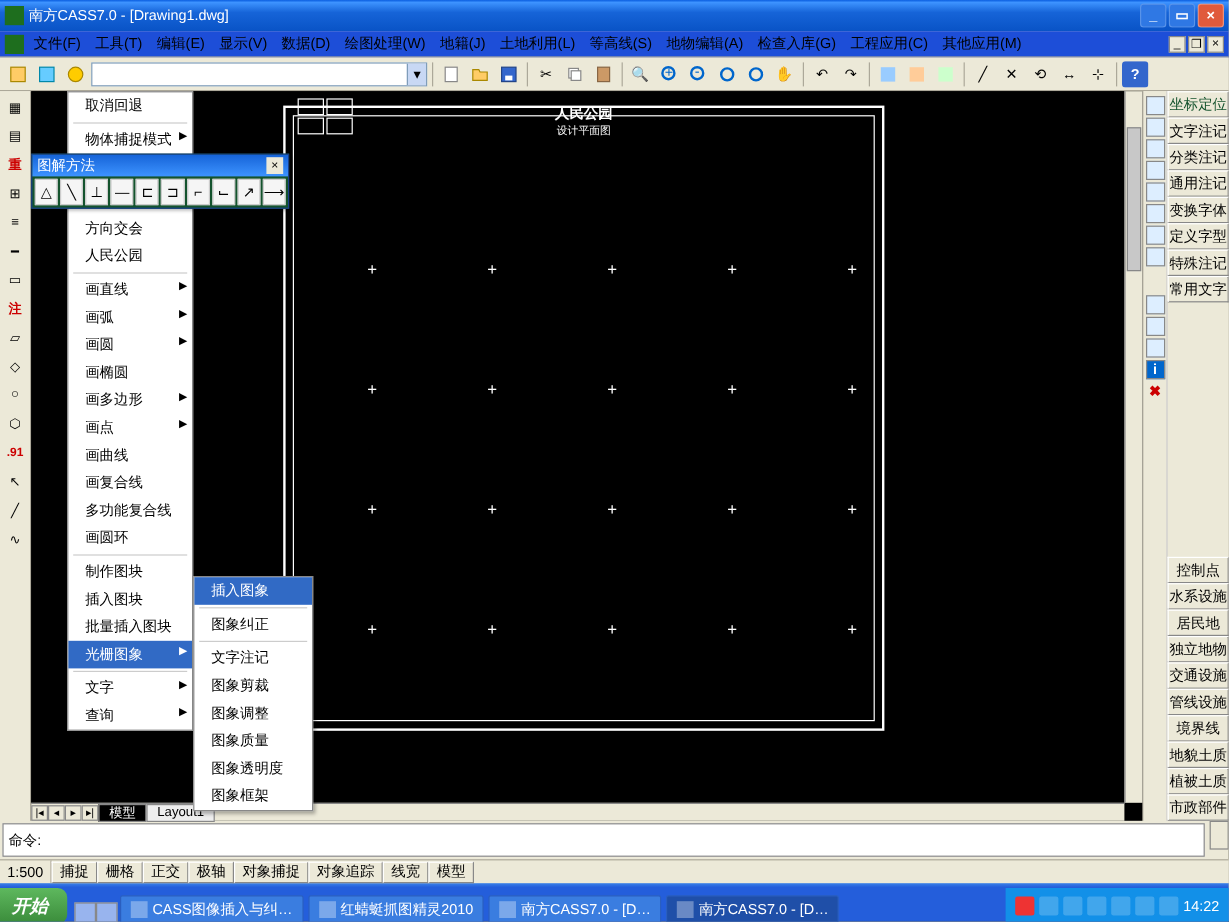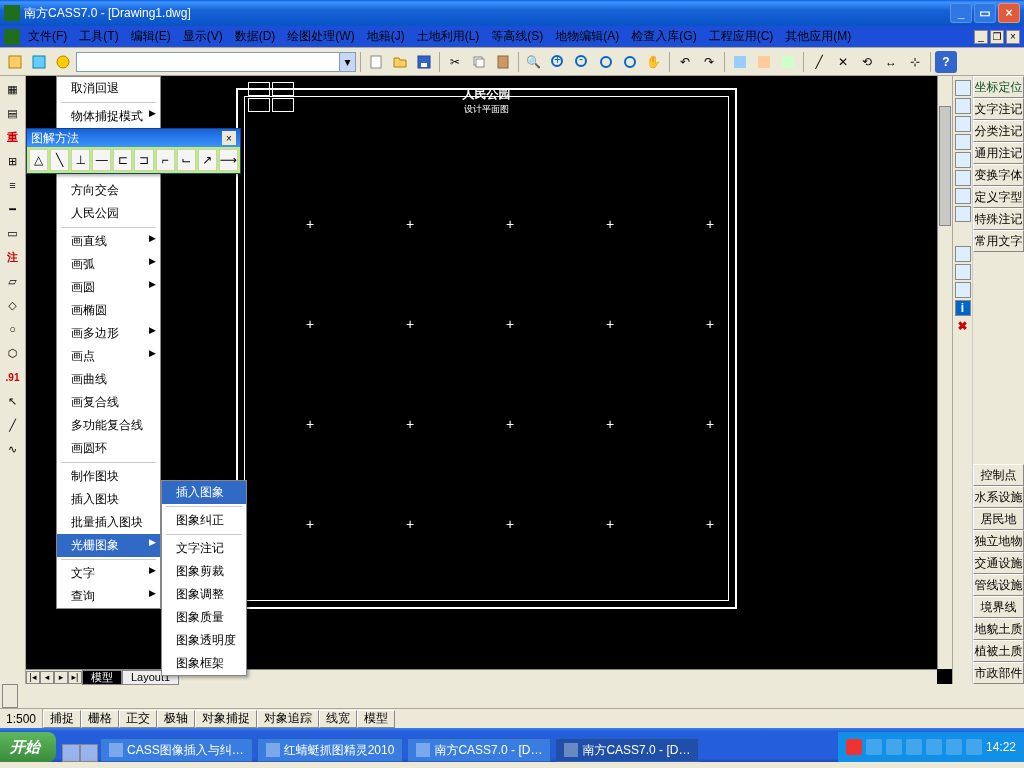--- a/index.html
+++ b/index.html
@@ -43,21 +43,21 @@
 .ricn { width:16px; height:16px; border:1px solid #888; background:#def; }
 .right-btns { flex:1; display:flex; flex-direction:column; }
 .rbtn { height:22px; border:1px solid #fff; border-right-color:#888; border-bottom-color:#888; background:#ece9d8; font-size:12px; display:flex; align-items:center; justify-content:center; cursor:default; }
 .rbtn.top { color:#14532d; }
 .rbtn-spacer { flex:1; }
 .context-menu { position:absolute; background:#fff; border:1px solid #888; box-shadow:2px 2px 3px rgba(0,0,0,.3); z-index:100; }
 .cm-item { padding:3px 18px 3px 14px; white-space:nowrap; position:relative; cursor:default; }
 .cm-item.hl { background:#316ac5; color:#fff; }
 .cm-item.sub::after { content:"▶"; position:absolute; right:4px; font-size:9px; }
 .cm-sep { height:1px; background:#ccc; margin:2px 4px; }
-.float-toolbar { position:absolute; z-index:120; border:1px solid #1a3f8a; background:#bef264; box-shadow:2px 2px 3px rgba(0,0,0,.3);}
+.float-toolbar { position:absolute; z-index:120; border:1px solid #1a3f8a; background:#14532d; box-shadow:2px 2px 3px rgba(0,0,0,.3);}
 .ft-title { height:18px; background:linear-gradient(#1664d8,#3d93ff); color:#fff; display:flex; align-items:center; padding:0 4px; font-size:11px; justify-content:space-between;}
 .ft-title .x { width:14px; height:14px; background:#ece9d8; color:#000; display:flex; align-items:center; justify-content:center; font-size:10px;}
 .ft-body { display:flex; padding:2px; gap:2px; }
 .ft-body .tbtn { border:1px solid #ccc; background:#f5f5f5;}
 .cmdline { height:28px; background:#fff; border:1px solid #888; margin:2px; display:flex; align-items:center; padding:0 4px; }
 .cmd-scroll { width:16px; height:24px; background:#ece9d8; border:1px solid #888; margin-left:2px;}
 .statusbar { height:20px; background:#ece9d8; border-top:1px solid #aca899; display:flex; align-items:center; font-size:11px; }
 .sb-cell { padding:0 6px; border-right:1px solid #aca899; height:100%; display:flex; align-items:center; }
 .sb-btn { padding:0 6px; border:1px solid #fff; border-right-color:#888; border-bottom-color:#888; height:18px; display:flex; align-items:center; }
 .taskbar { height:34px; background:linear-gradient(#3a81e8,#245edb 10%,#245edb 90%,#1b4bb5); display:flex; align-items:flex-end; }
@@ -279,21 +279,21 @@
         <div class="cm-sep"></div>
         <div class="cm-item">制作图块</div>
         <div class="cm-item">插入图块</div>
         <div class="cm-item">批量插入图块</div>
         <div class="cm-item sub hl">光栅图象</div>
         <div class="cm-sep"></div>
         <div class="cm-item sub">文字</div>
         <div class="cm-item sub">查询</div>
       </div>
 
-    <div class="context-menu" id="cm2" style="left:135px;top:404px;width:86px;">
+    <div class="context-menu" id="cm2" style="left:135px;top:404px;width:100px;">
         <div class="cm-item hl">插入图象</div>
         <div class="cm-sep"></div>
         <div class="cm-item">图象纠正</div>
         <div class="cm-sep"></div>
         <div class="cm-item">文字注记</div>
         <div class="cm-item">图象剪裁</div>
         <div class="cm-item">图象调整</div>
         <div class="cm-item">图象质量</div>
         <div class="cm-item">图象透明度</div>
         <div class="cm-item">图象框架</div>
@@ -367,20 +367,23 @@
         <div class="rbtn">管线设施</div>
         <div class="rbtn">境界线</div>
         <div class="rbtn">地貌土质</div>
         <div class="rbtn">植被土质</div>
         <div class="rbtn">市政部件</div>
       </div>
   </div>
 </div>
 
 <div style="display:flex;align-items:stretch">
+  <div class="cmdline" style="flex:1">
+    <span>命令:</span>
+  </div>
   <div class="cmd-scroll"></div>
 </div>
 
 <div class="statusbar">
   <div class="sb-cell">1:500</div>
   <div id="sbbtns" style="display:flex">
       <div class="sb-btn">捕捉</div>
       <div class="sb-btn">栅格</div>
       <div class="sb-btn">正交</div>
       <div class="sb-btn">极轴</div>

